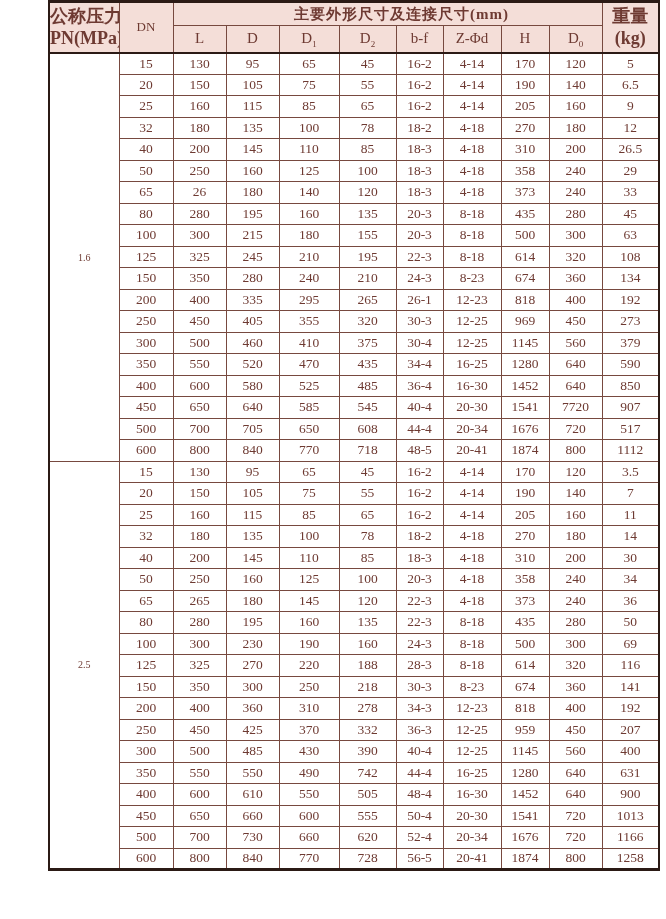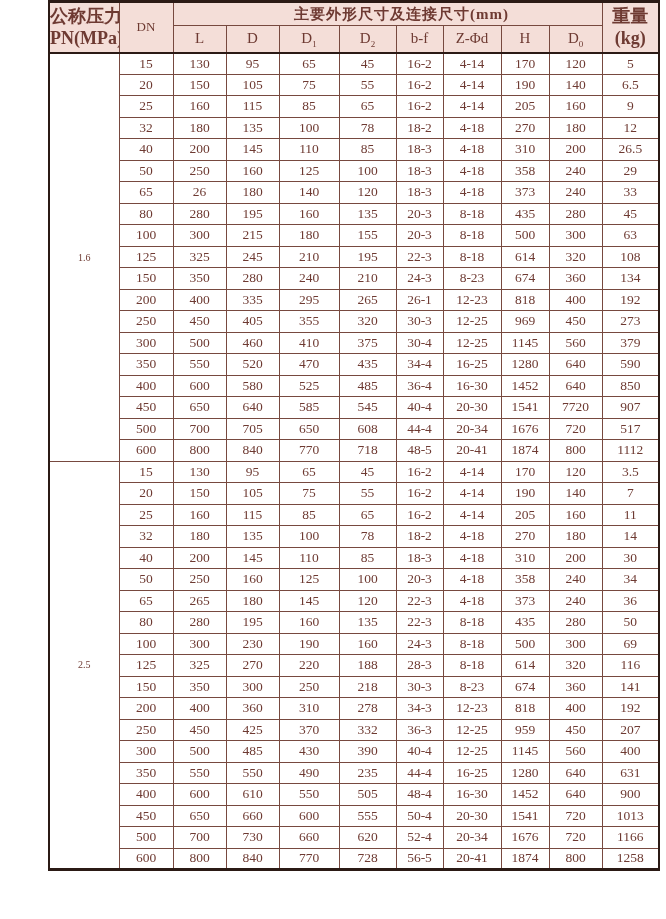--- a/index.html
+++ b/index.html
@@ -498,21 +498,21 @@
           <td>12-25</td>
           <td>1145</td>
           <td>560</td>
           <td>400</td>
         </tr>
         <tr>
           <td>350</td>
           <td>550</td>
           <td>550</td>
           <td>490</td>
-          <td>235</td>
+          <td>742</td>
           <td>44-4</td>
           <td>16-25</td>
           <td>1280</td>
           <td>640</td>
           <td>631</td>
         </tr>
         <tr>
           <td>400</td>
           <td>600</td>
           <td>610</td>

